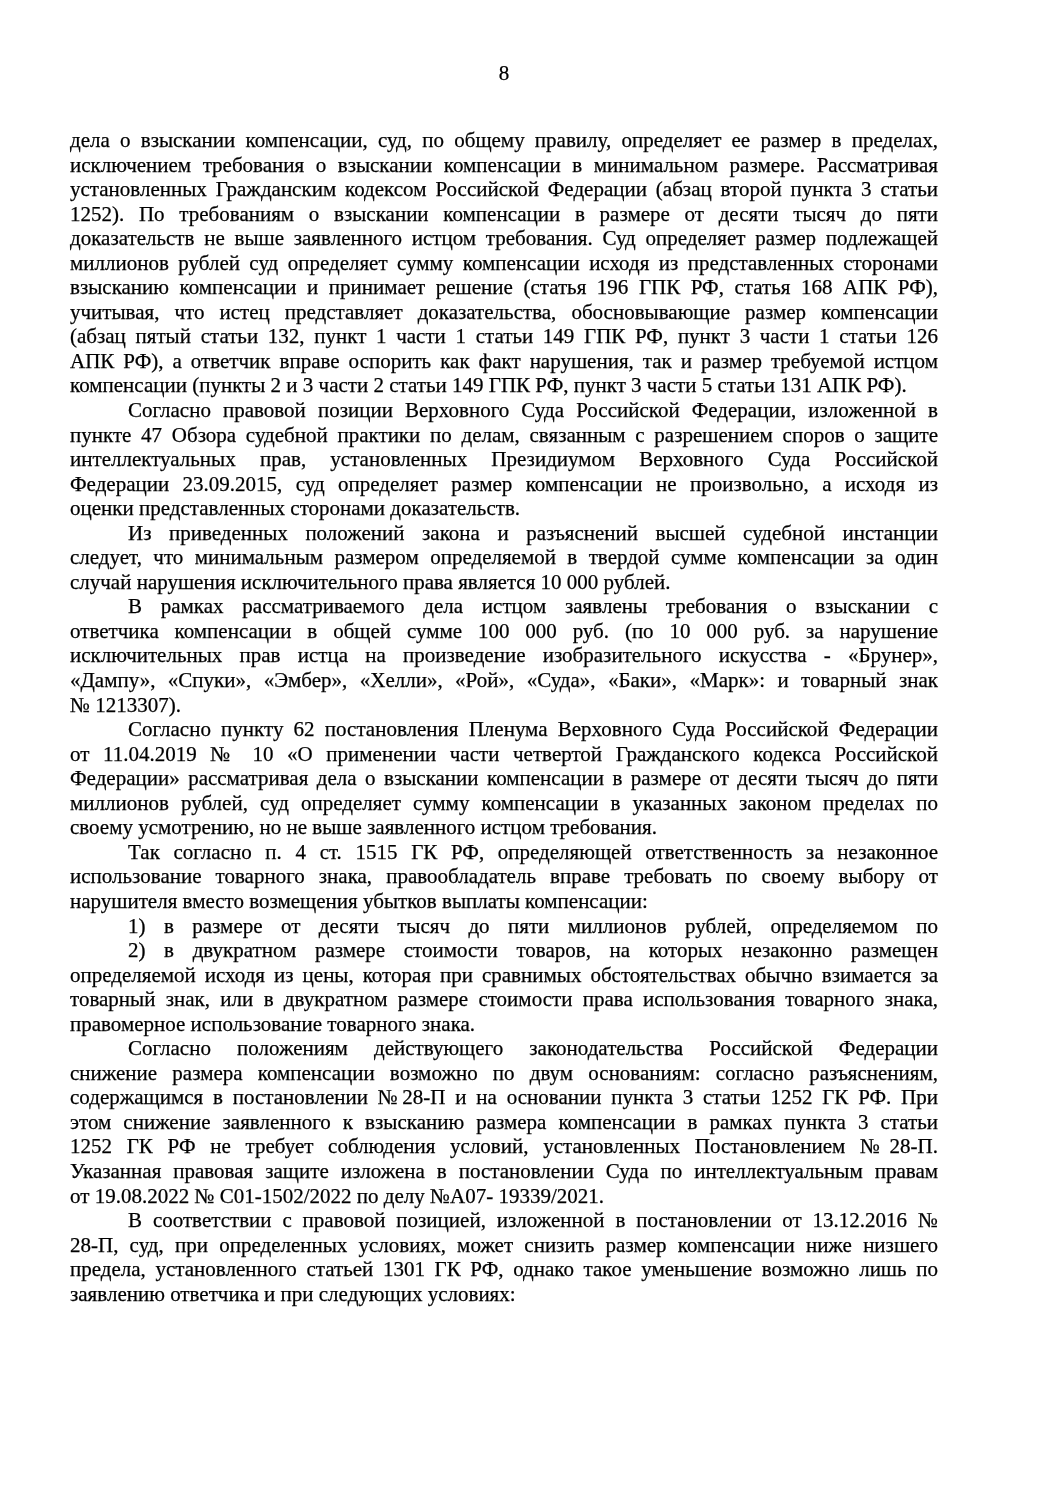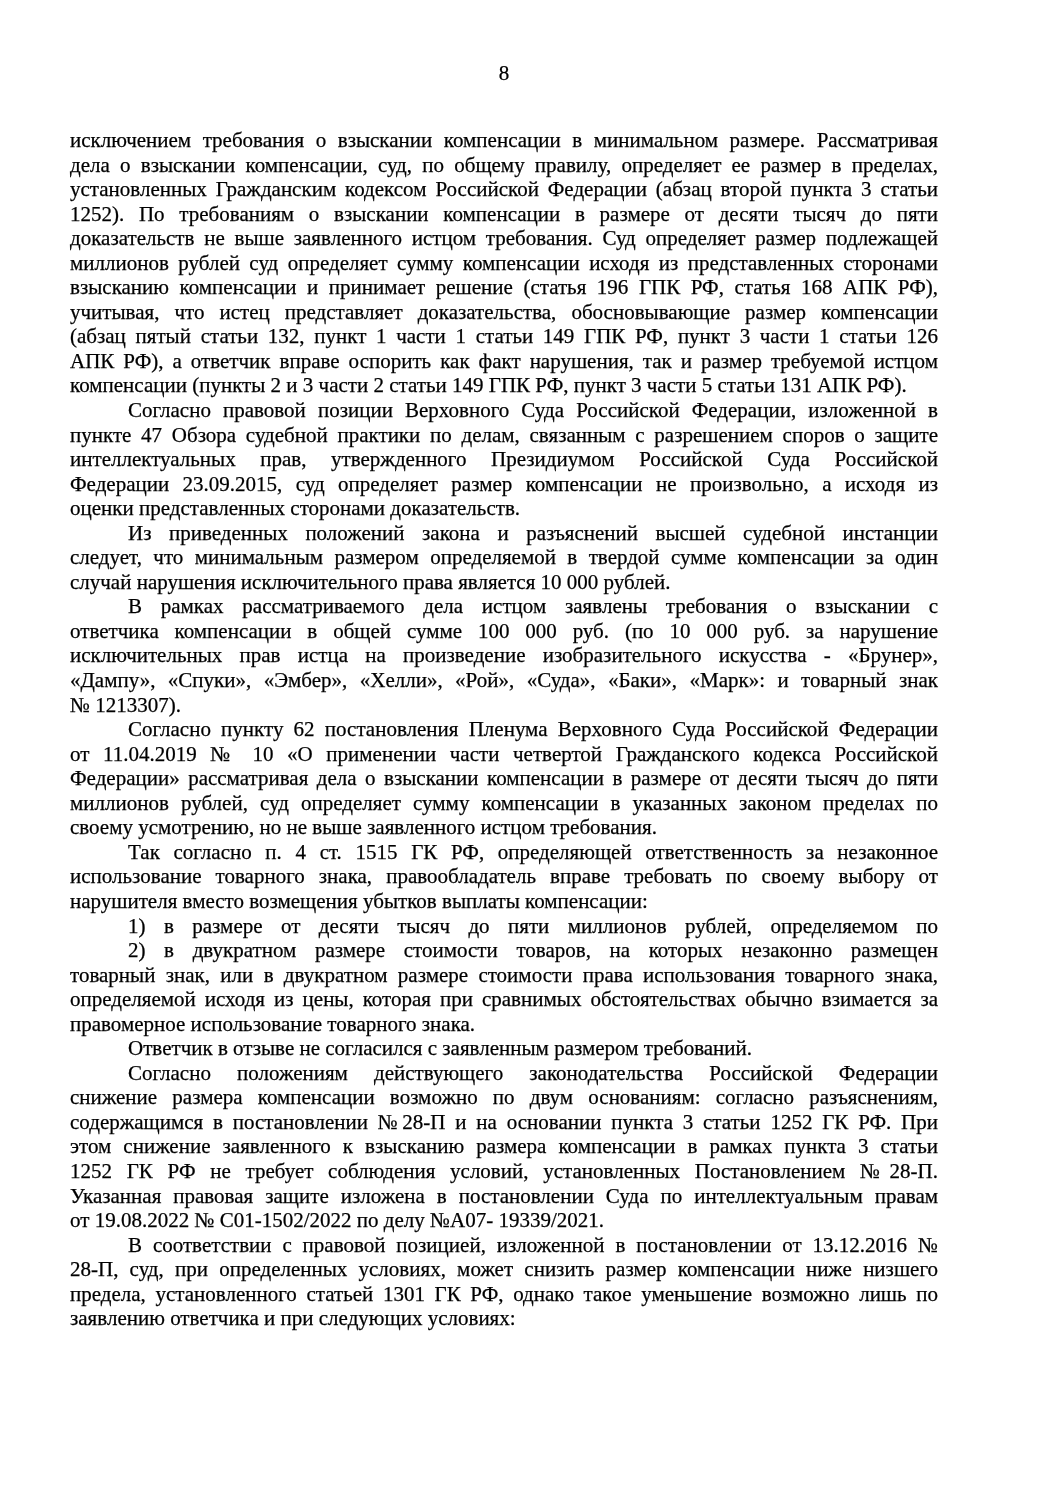--- a/index.html
+++ b/index.html
@@ -47,36 +47,36 @@
     text-indent: 58px;
   }
 </style>
 </head>
 <body>
 
 <div class="page">
   <div class="page-number">8</div>
   <div class="content">
       <div class="para">
+        <div class="line">дела о взыскании компенсации, суд, по общему правилу, определяет ее размер в пределах,</div>
         <div class="line">исключением требования о взыскании компенсации в минимальном размере. Рассматривая</div>
-        <div class="line">дела о взыскании компенсации, суд, по общему правилу, определяет ее размер в пределах,</div>
         <div class="line">установленных Гражданским кодексом Российской Федерации (абзац второй пункта 3 статьи</div>
         <div class="line">1252). По требованиям о взыскании компенсации в размере от десяти тысяч до пяти</div>
         <div class="line">доказательств не выше заявленного истцом требования. Суд определяет размер подлежащей</div>
         <div class="line">миллионов рублей суд определяет сумму компенсации исходя из представленных сторонами</div>
         <div class="line">взысканию компенсации и принимает решение (статья 196 ГПК РФ, статья 168 АПК РФ),</div>
         <div class="line">учитывая, что истец представляет доказательства, обосновывающие размер компенсации</div>
         <div class="line">(абзац пятый статьи 132, пункт 1 части 1 статьи 149 ГПК РФ, пункт 3 части 1 статьи 126</div>
         <div class="line">АПК РФ), а ответчик вправе оспорить как факт нарушения, так и размер требуемой истцом</div>
         <div class="line line--end">компенсации (пункты 2 и 3 части 2 статьи 149 ГПК РФ, пункт 3 части 5 статьи 131 АПК РФ).</div>
       </div>
       <div class="para">
         <div class="line line--indent">Согласно правовой позиции Верховного Суда Российской Федерации, изложенной в</div>
         <div class="line">пункте 47 Обзора судебной практики по делам, связанным с разрешением споров о защите</div>
-        <div class="line">интеллектуальных прав, утвержденного Президиумом Российской Суда Российской</div>
+        <div class="line">интеллектуальных прав, установленных Президиумом Верховного Суда Российской</div>
         <div class="line">Федерации 23.09.2015, суд определяет размер компенсации не произвольно, а исходя из</div>
         <div class="line line--end">оценки представленных сторонами доказательств.</div>
       </div>
       <div class="para">
         <div class="line line--indent">Из приведенных положений закона и разъяснений высшей судебной инстанции</div>
         <div class="line">следует, что минимальным размером определяемой в твердой сумме компенсации за один</div>
         <div class="line line--end">случай нарушения исключительного права является 10 000 рублей.</div>
       </div>
       <div class="para">
         <div class="line line--indent">В рамках рассматриваемого дела истцом заявлены требования о взыскании с</div>
@@ -95,26 +95,23 @@
       <div class="para">
         <div class="line line--indent">Так согласно п. 4 ст. 1515 ГК РФ, определяющей ответственность за незаконное</div>
         <div class="line">использование товарного знака, правообладатель вправе требовать по своему выбору от</div>
         <div class="line line--end">нарушителя вместо возмещения убытков выплаты компенсации:</div>
       </div>
       <div class="para">
         <div class="line line--indent">1) в размере от десяти тысяч до пяти миллионов рублей, определяемом по</div>
       </div>
       <div class="para">
         <div class="line line--indent">2) в двукратном размере стоимости товаров, на которых незаконно размещен</div>
+        <div class="line">определяемой исходя из цены, которая при сравнимых обстоятельствах обычно взимается за</div>
         <div class="line">товарный знак, или в двукратном размере стоимости права использования товарного знака,</div>
-        <div class="line">определяемой исходя из цены, которая при сравнимых обстоятельствах обычно взимается за</div>
         <div class="line line--end">правомерное использование товарного знака.</div>
-      </div>
-      <div class="para">
-        <div class="line line--end line--indent">Ответчик в отзыве не согласился с заявленным размером требований.</div>
       </div>
       <div class="para">
         <div class="line line--indent">Согласно положениям действующего законодательства Российской Федерации</div>
         <div class="line">снижение размера компенсации возможно по двум основаниям: согласно разъяснениям,</div>
         <div class="line">содержащимся в постановлении №28-П и на основании пункта 3 статьи 1252 ГК РФ. При</div>
         <div class="line">этом снижение заявленного к взысканию размера компенсации в рамках пункта 3 статьи</div>
         <div class="line">1252 ГК РФ не требует соблюдения условий, установленных Постановлением №28-П.</div>
         <div class="line">Указанная правовая защите изложена в постановлении Суда по интеллектуальным правам</div>
         <div class="line line--end">от 19.08.2022 № С01-1502/2022 по делу №А07- 19339/2021.</div>
       </div>

